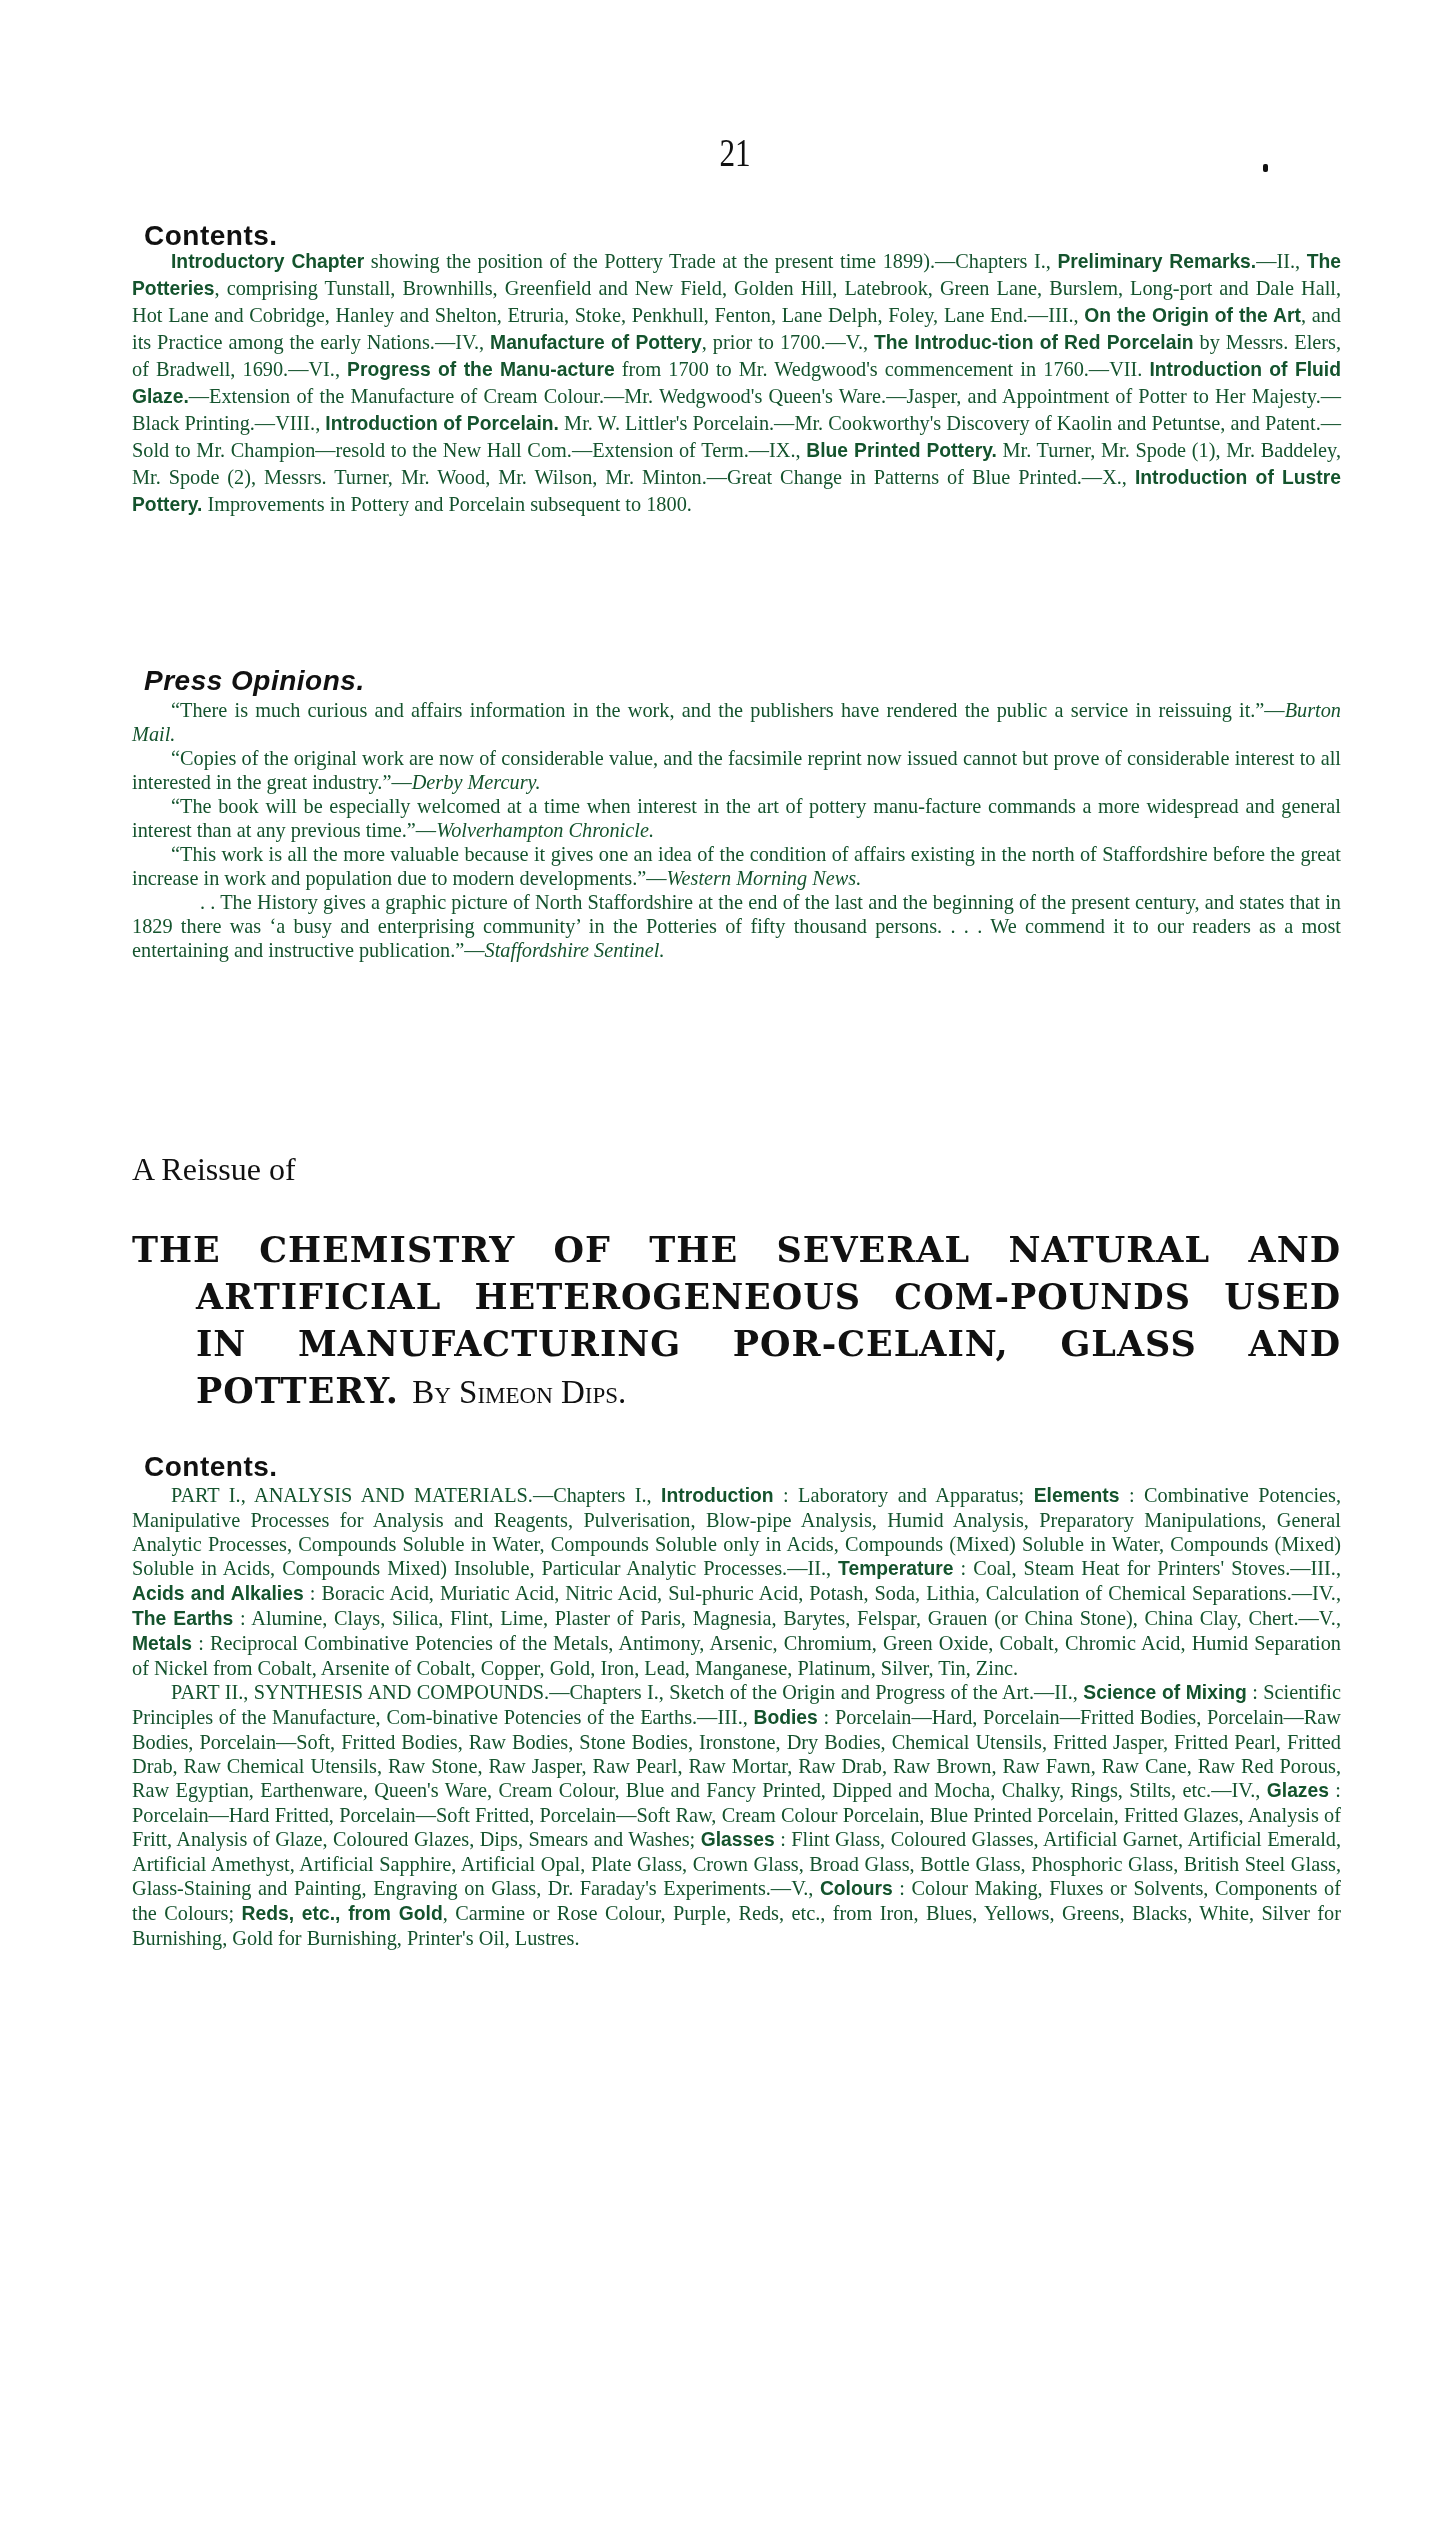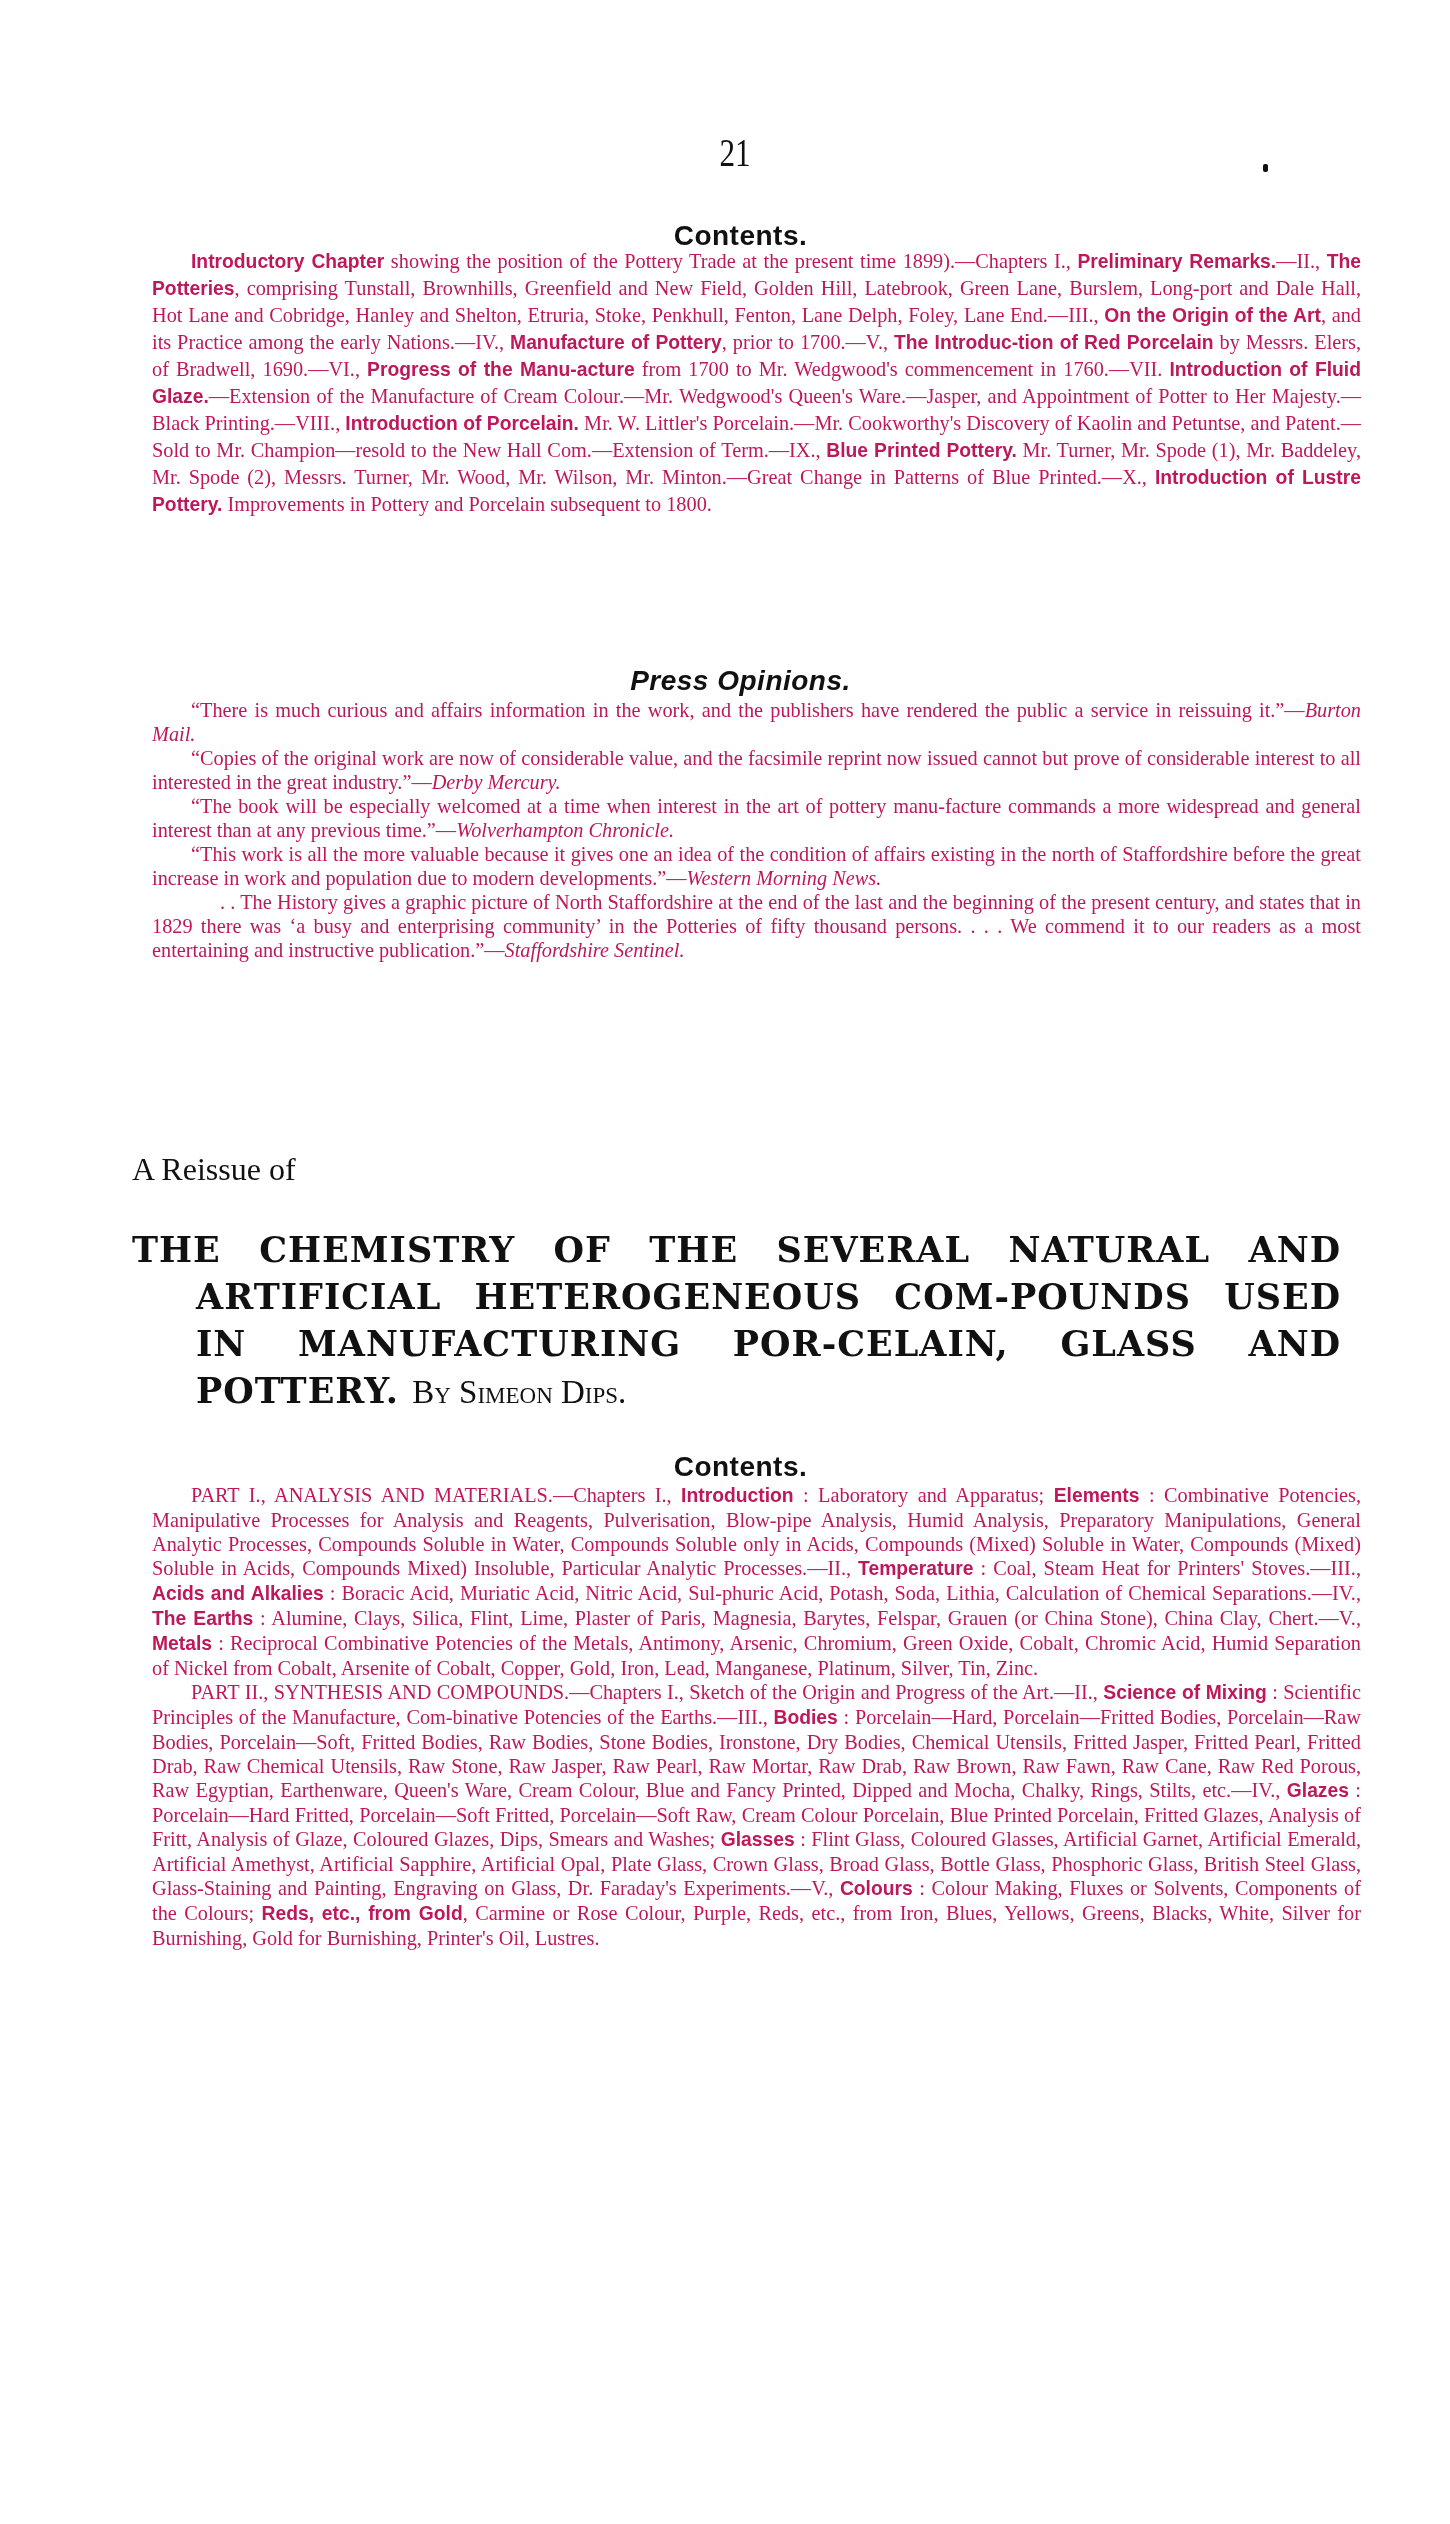--- a/index.html
+++ b/index.html
@@ -1,24 +1,24 @@
 <!DOCTYPE html>
 <html><head>
 <meta charset="utf-8">
 <style>
   html, body { margin: 0; padding: 0; background: #ffffff; }
   body { width: 1451px; height: 2525px; position: relative; overflow: hidden; color: #111; }
   .page { position: absolute; left: 0; top: 0; width: 1367px; height: 2525px; background: #fff; }
   .page-number { position: absolute; left: 677px; top: 133px; width: 116px; text-align: center;
     font-family: "Liberation Serif", serif; font-size: 39px; line-height: 39px; transform: scaleX(0.8); }
   .speck { position: absolute; left: 1263px; top: 164px; width: 4.8px; height: 7.7px; background: #111; border-radius: 1.9px; }
-  .heading { position: absolute; left: 136px; width: 1209px; text-align: center;
+  .heading { position: absolute; left: 144px; width: 1209px; text-align: left;
     font-family: "Liberation Sans", sans-serif; font-weight: bold; font-size: 28px; letter-spacing: 0.5px; }
   .block { position: absolute; left: 132px; width: 1209px; font-family: "Liberation Serif", serif;
-    font-size: 20.3px; text-align: justify; color: #be185d; margin-left: 20px; }
+    font-size: 20.3px; text-align: justify; color: #14532d; }
   .block p { margin: 0; text-indent: 39px; }
   .b { font-family: "Liberation Sans", sans-serif; font-weight: bold; font-size: 19.3px; }
   .i { font-style: italic; }
   .sc { font-variant: small-caps; }
   .reissue { position: absolute; left: 132px; width: 1209px; top: 1151px; text-align: left;
     font-family: "Liberation Serif", serif; font-size: 32px; }
   .title { position: absolute; left: 132px; width: 1209px; top: 1226px; font-family: "DejaVu Serif", serif;
     font-weight: bold; font-size: 35px; line-height: 47px; text-align: justify; padding-left: 64px; text-indent: -64px;
     box-sizing: border-box; letter-spacing: 1px; }
   .title .byline { font-family: "Liberation Serif", serif; font-weight: normal; font-size: 33px; letter-spacing: 0; }

